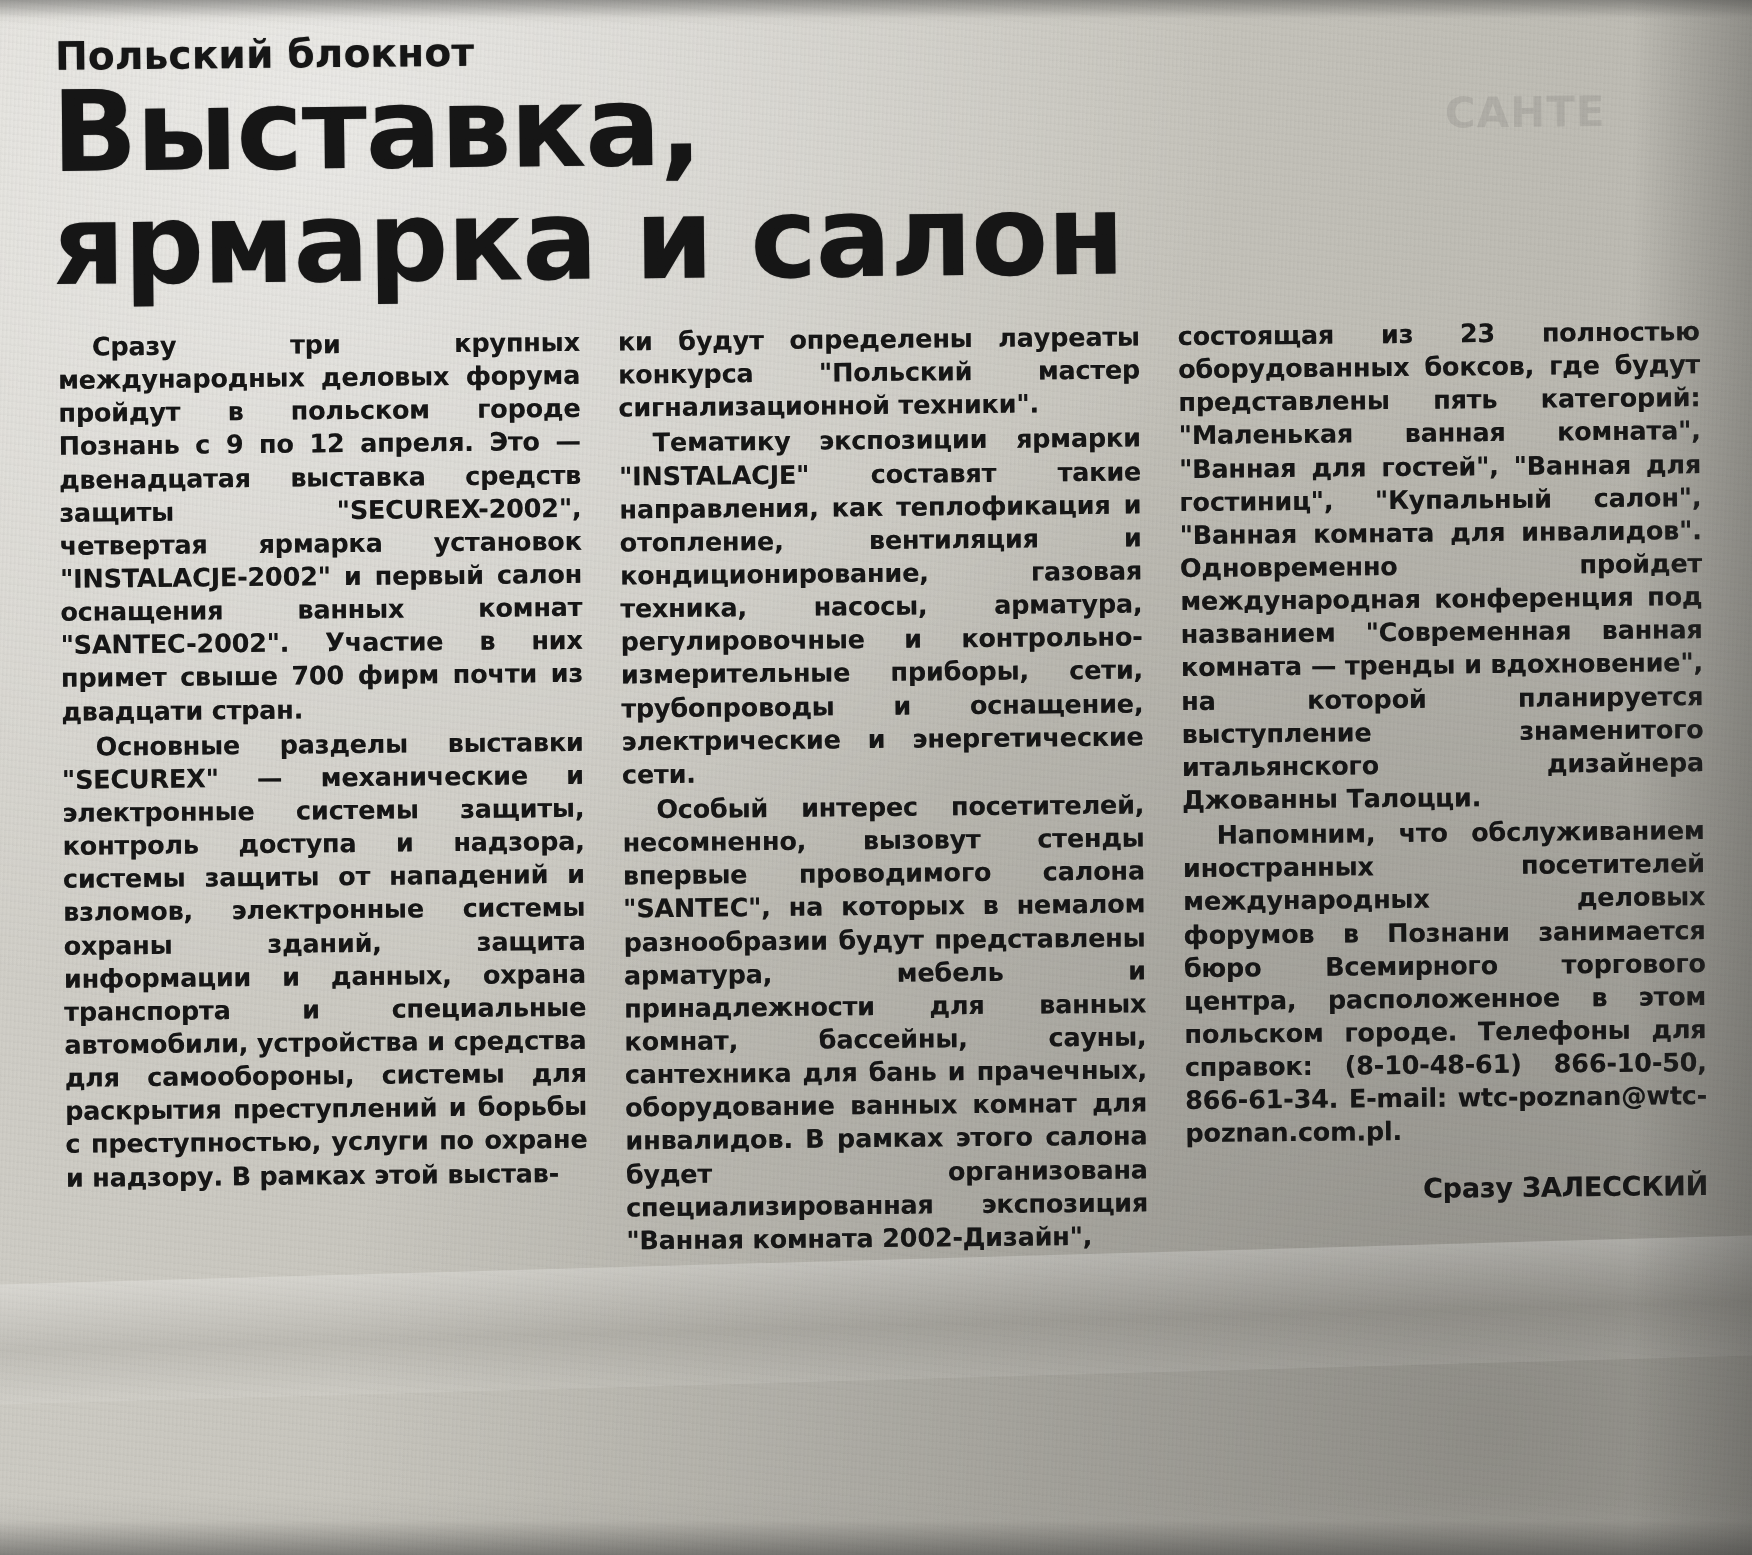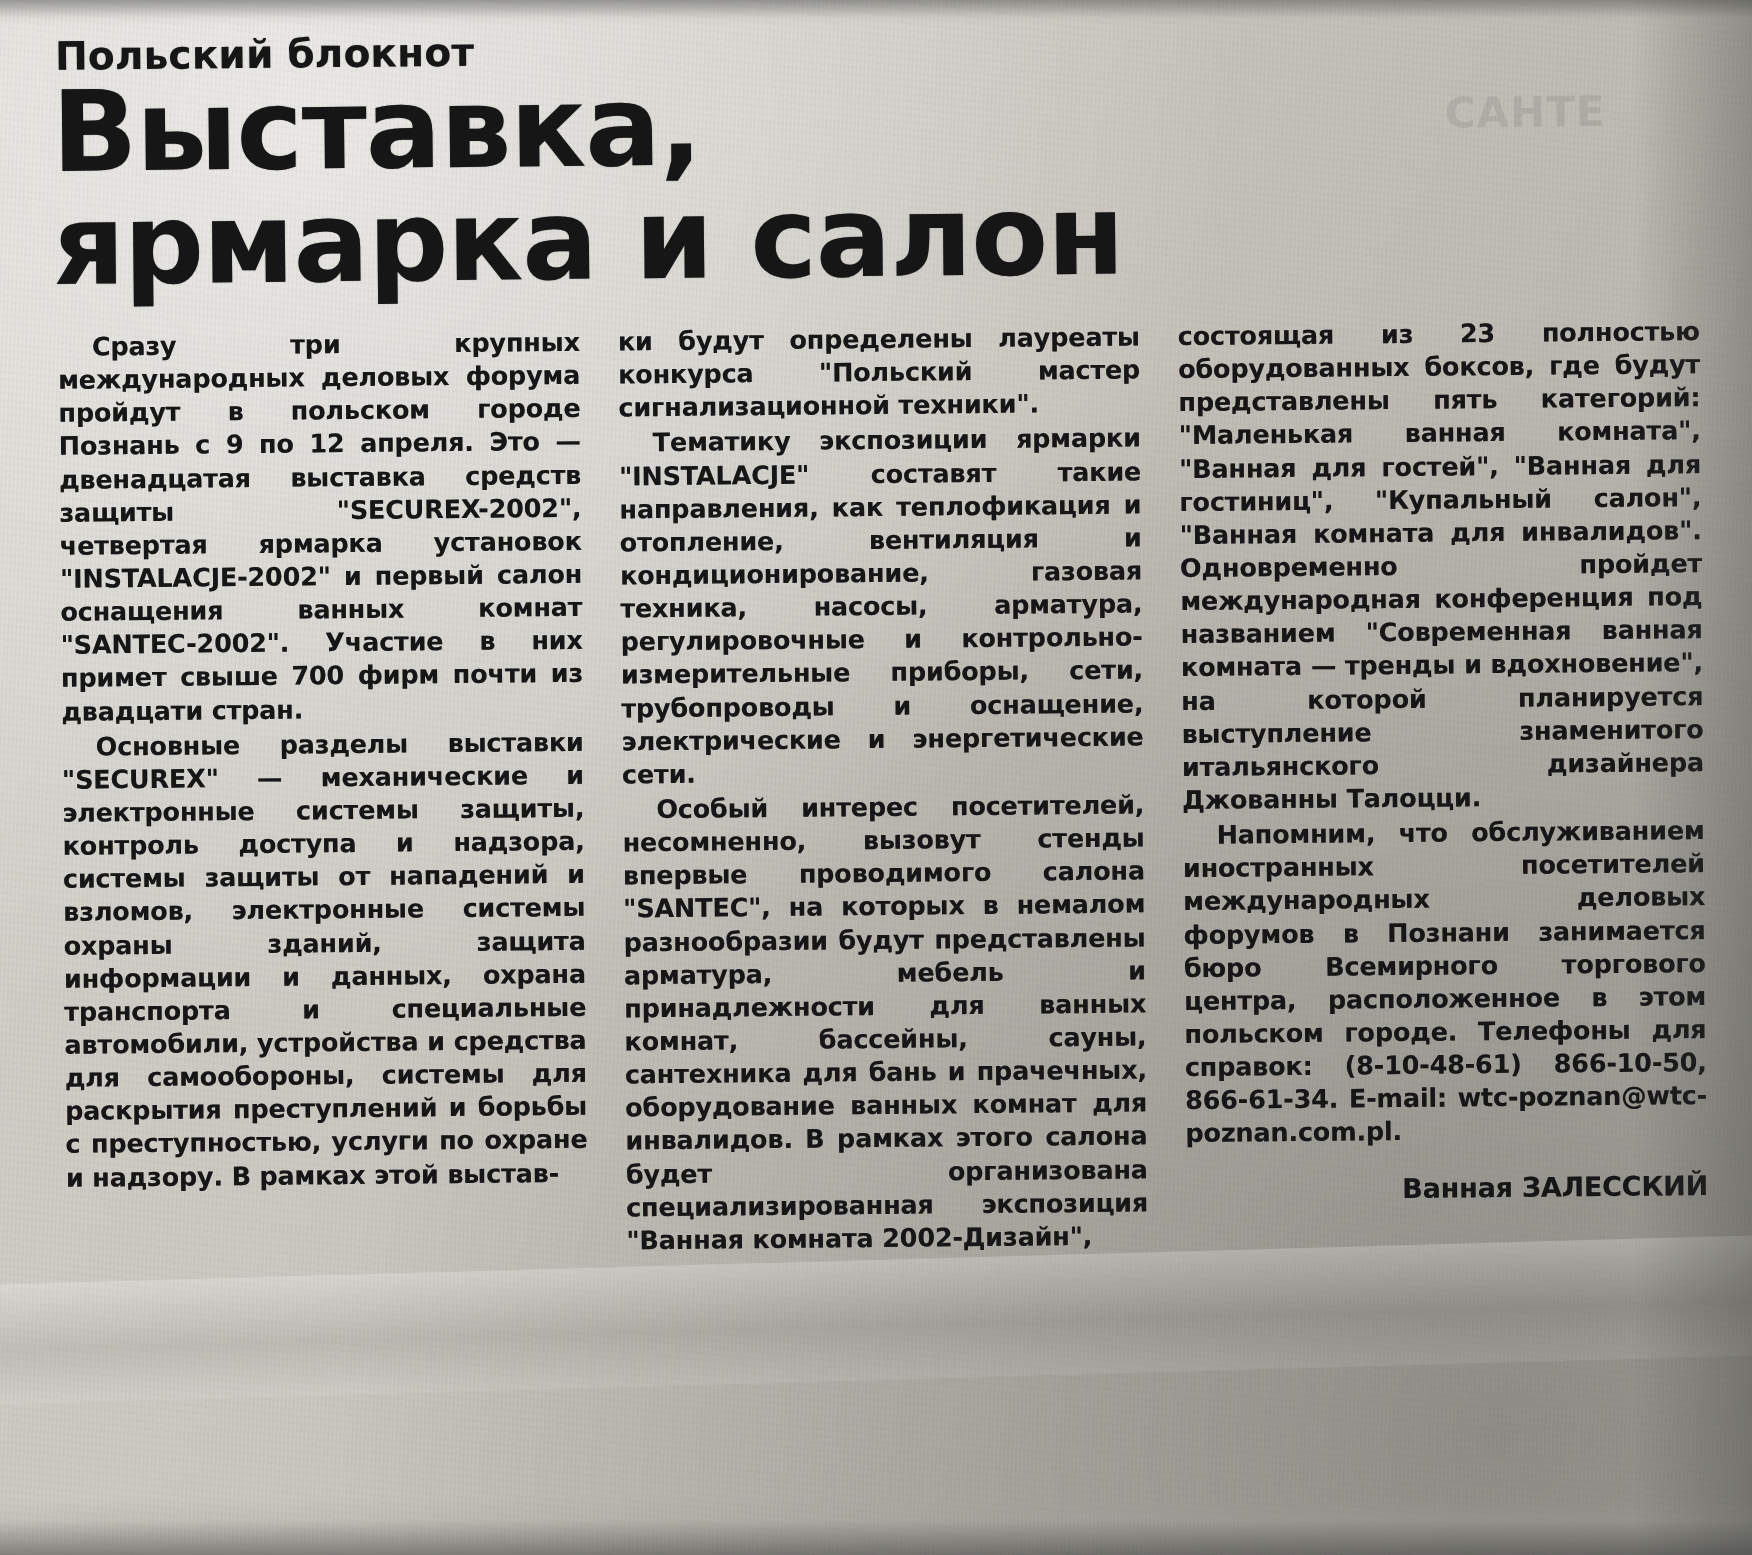--- a/index.html
+++ b/index.html
@@ -151,21 +151,21 @@
       <div class="col">
         <p class="noindent">ки будут определены лауреаты конкурса "Польский мастер сигнализационной техники".</p>
         <p>Тематику экспозиции ярмарки "INSTALACJE" составят такие направления, как теплофикация и отопление, вентиляция и кондиционирование, газовая техника, насосы, арматура, регулировочные и контрольно-измерительные приборы, сети, трубопроводы и оснащение, электрические и энергетические сети.</p>
         <p>Особый интерес посетителей, несомненно, вызовут стенды впервые проводимого салона "SANTEC", на которых в немалом разнообразии будут представлены арматура, мебель и принадлежности для ванных комнат, бассейны, сауны, сантехника для бань и прачечных, оборудование ванных комнат для инвалидов. В рамках этого салона будет организована специализированная экспозиция "Ванная комната 2002-Дизайн",</p>
       </div>
 
       <div class="col">
         <p class="noindent">состоящая из 23 полностью оборудованных боксов, где будут представлены пять категорий: "Маленькая ванная комната", "Ванная для гостей", "Ванная для гостиниц", "Купальный салон", "Ванная комната для инвалидов".    Одновременно пройдет международная конференция под названием "Современная ванная комната — тренды и вдохновение", на которой планируется выступление знаменитого итальянского дизайнера Джованны Талоцци.</p>
         <p><span>Напомним, что обслуживанием иностранных посетителей международных деловых форумов в Познани занимается бюро Всемирного торгового центра, расположенное в этом польском городе. </span><span class="tel">Телефоны для справок: (8-10-48-61) 866-10-50, 866-61-34. E-mail:</span> <span>wtc-poznan@wtc-poznan.com.pl.</span></p>
         <div class="sign">
-          <span>Ванная</span>
+          <span>Сразу</span>
           <b>ЗАЛЕССКИЙ</b>
         </div>
       </div>
 
     </div>
   </div>
 
   <div class="grain"></div>
   <div class="fold fold-top"></div>
   <div class="fold fold-bottom"></div>

